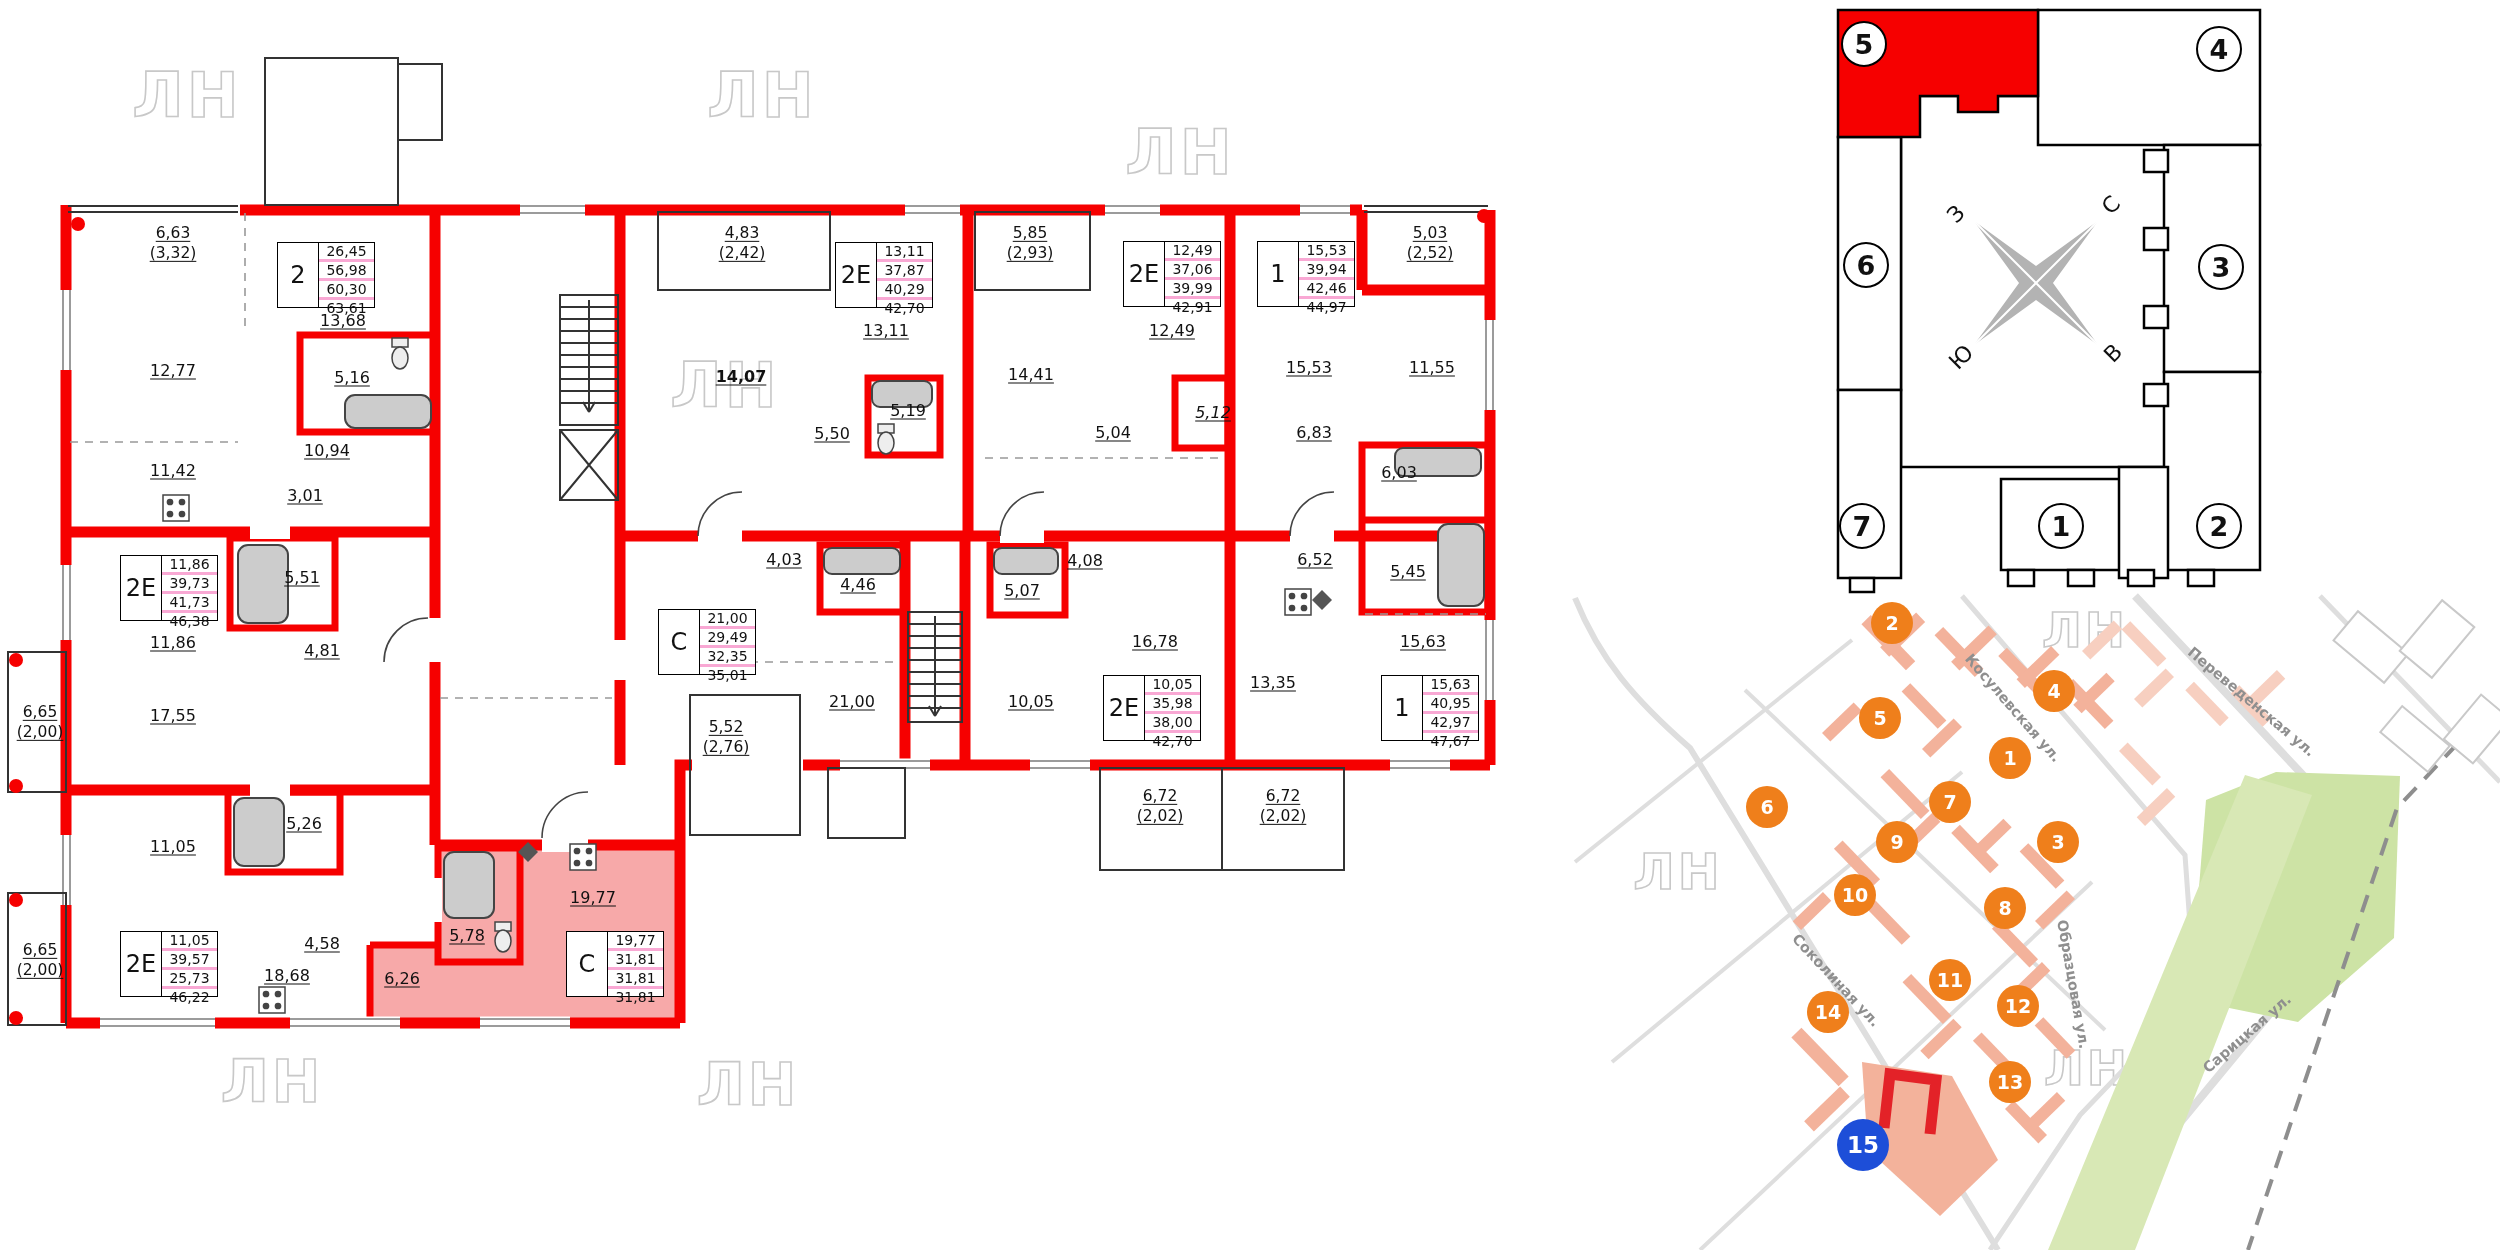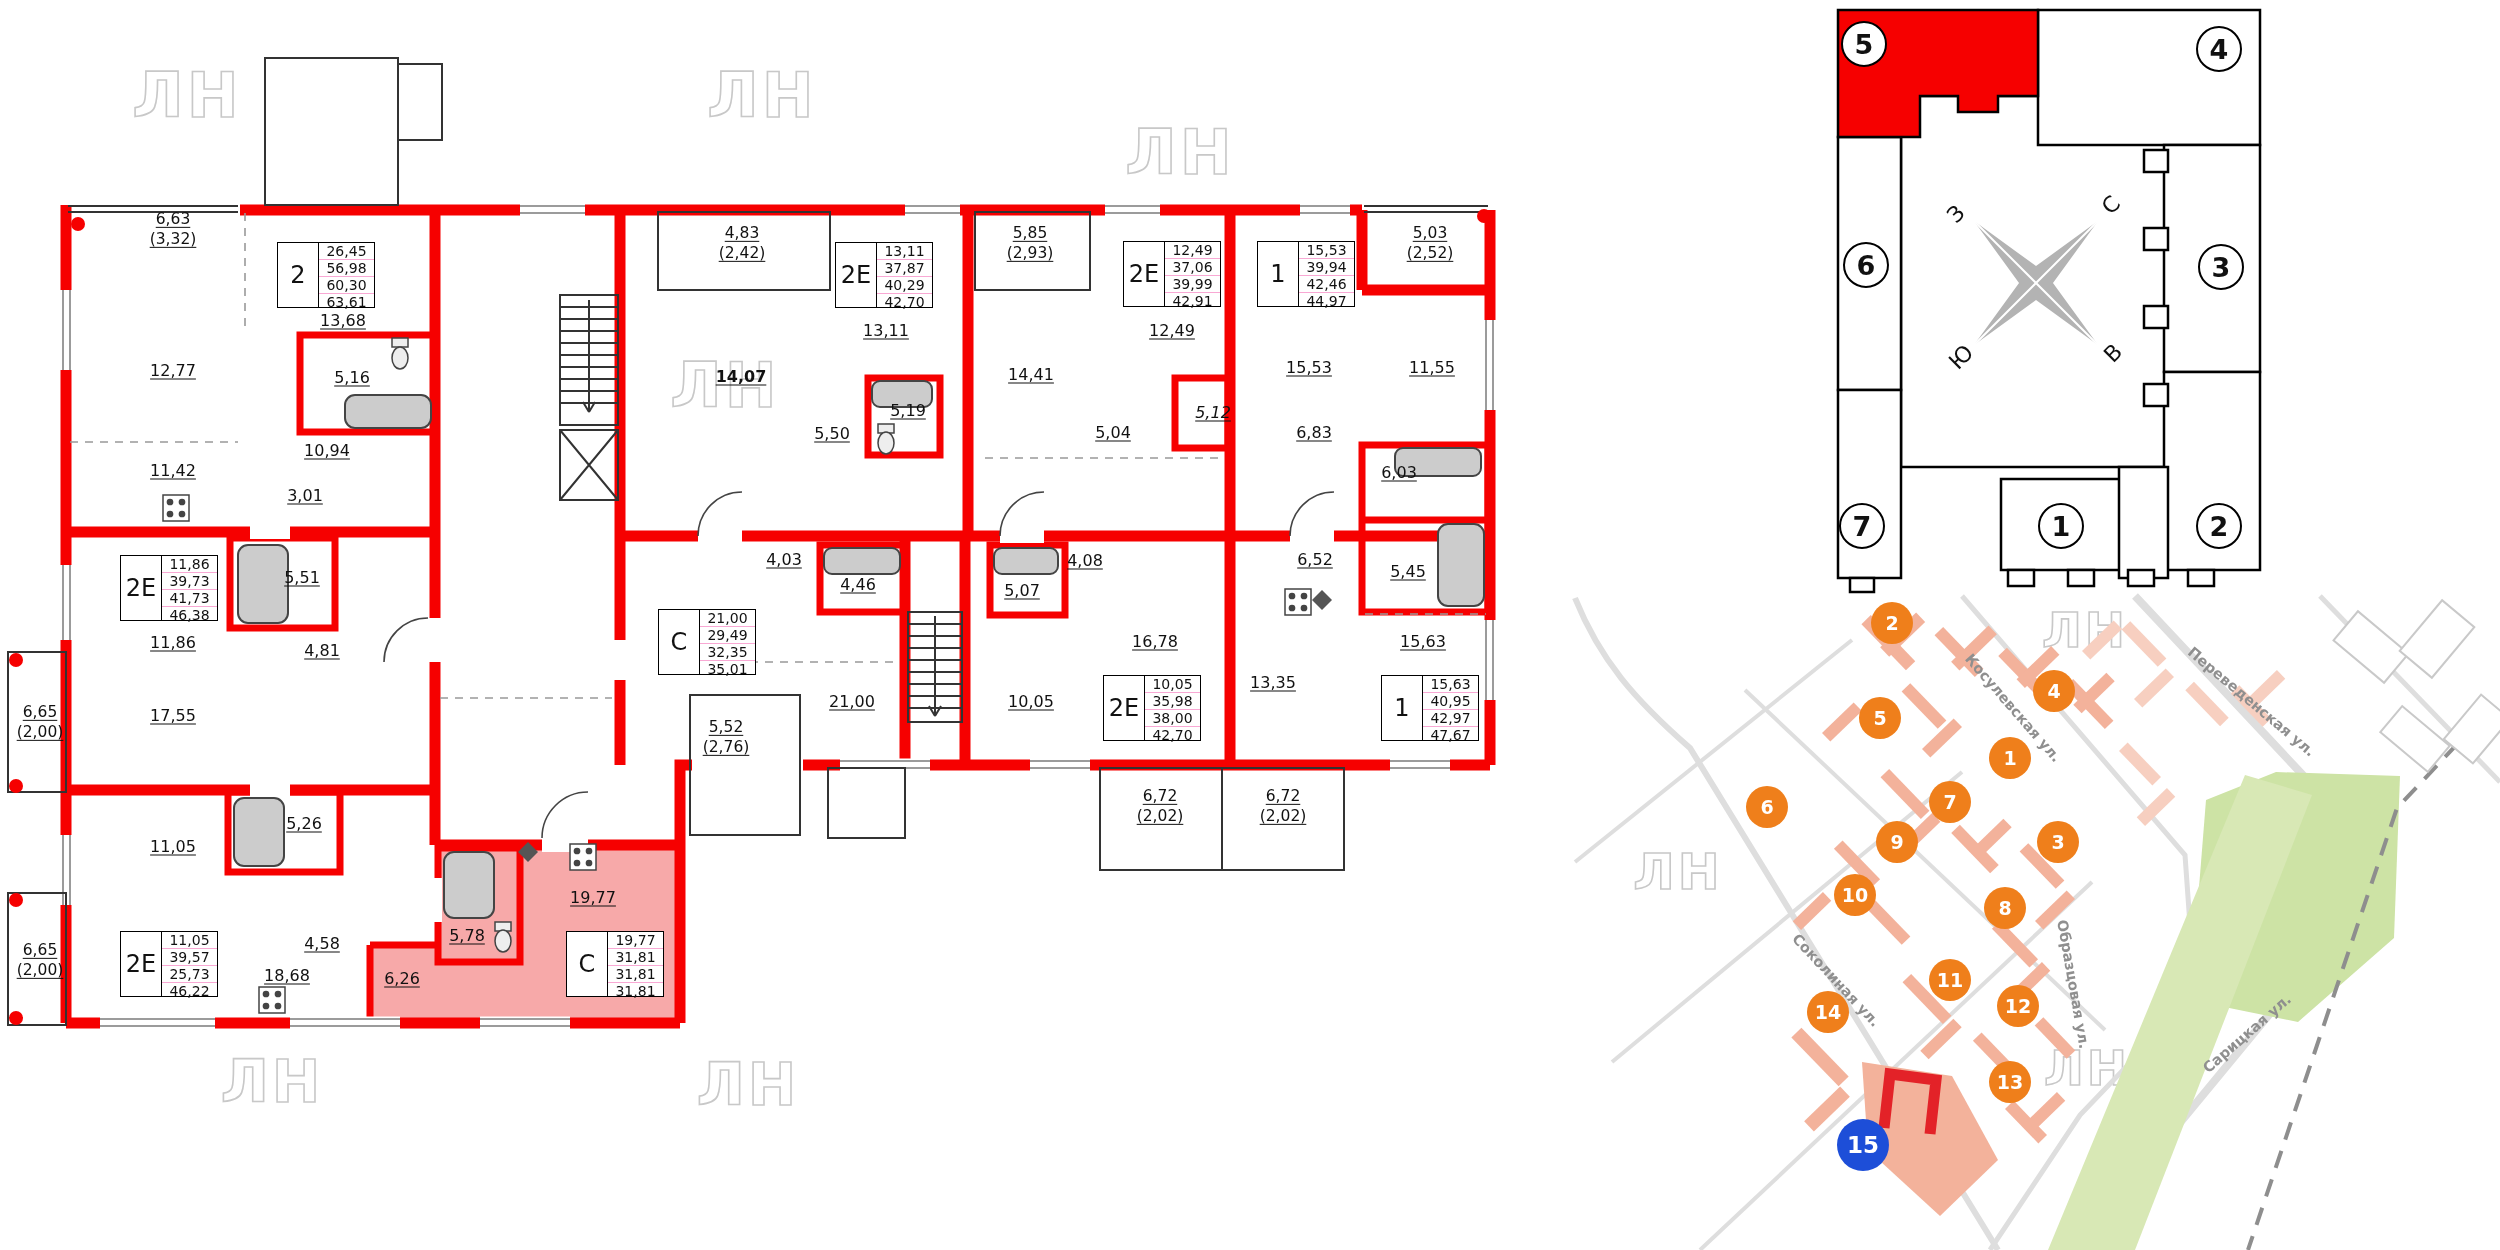--- a/index.html
+++ b/index.html
@@ -10,21 +10,21 @@
   .room-label{position:absolute;transform:translate(-50%,-50%);font-size:16px;white-space:nowrap;
      text-decoration:underline;text-underline-offset:3px;z-index:6;}
   .balc-label{position:absolute;transform:translate(-50%,-50%);font-size:15.5px;text-align:center;
      line-height:1.3;white-space:nowrap;z-index:6;}
   .balc-label span{display:block;text-decoration:underline;text-underline-offset:3px;}
   .apt-table{position:absolute;width:98px;height:66px;display:flex;background:#fff;
      border:1.6px solid #000;z-index:7;box-sizing:border-box;}
   .apt-type{width:40px;border-right:1.2px solid #000;display:flex;align-items:center;
      justify-content:center;font-size:24px;}
   .apt-areas{flex:1;display:flex;flex-direction:column;}
-  .apt-areas div{flex:1;border-bottom:1px solid #f9a8d4;display:flex;align-items:center;
+  .apt-areas div{flex:1;border-bottom:3px solid #f9a8d4;display:flex;align-items:center;
      justify-content:center;font-size:14px;}
   .apt-areas div:last-child{border-bottom:none;}
   
   .sec-circle{position:absolute;width:42px;height:42px;margin:-21px 0 0 -21px;border:2.5px solid #000;
      border-radius:50%;background:#fff;display:flex;align-items:center;justify-content:center;
      font-size:27px;font-weight:bold;z-index:8;}
   .cmp-label{position:absolute;transform:translate(-50%,-50%) rotate(-45deg);font-size:22px;z-index:8;}
   
   .marker{position:absolute;width:42px;height:42px;margin:-21px 0 0 -21px;border-radius:50%;
      display:flex;align-items:center;justify-content:center;color:#fff;font-weight:bold;
@@ -429,21 +429,21 @@
       <div class="room-label" style="position: absolute; left: 1031px; top: 701px;">10,05</div>
       <div class="room-label" style="position: absolute; left: 1155px; top: 641px;">16,78</div>
       <div class="room-label" style="position: absolute; left: 1273px; top: 682px;">13,35</div>
       <div class="room-label" style="position: absolute; left: 1315px; top: 559px;">6,52</div>
       <div class="room-label" style="position: absolute; left: 1408px; top: 571px;">5,45</div>
       <div class="room-label" style="position: absolute; left: 1423px; top: 641px;">15,63</div>
     </div>
 
   <div>
 
-  <div class="balc-label" style="position: absolute; left: 173px; top: 229px;">
+  <div class="balc-label" style="position: absolute; left: 173px; top: 243px;">
       <span>6,63</span>
         <span>(3,32)</span>
     </div>
       <div class="balc-label" style="position: absolute; left: 742px; top: 243px;">
       <span>4,83</span>
         <span>(2,42)</span>
     </div>
       <div class="balc-label" style="position: absolute; left: 1030px; top: 243px;">
       <span>5,85</span>
         <span>(2,93)</span>

